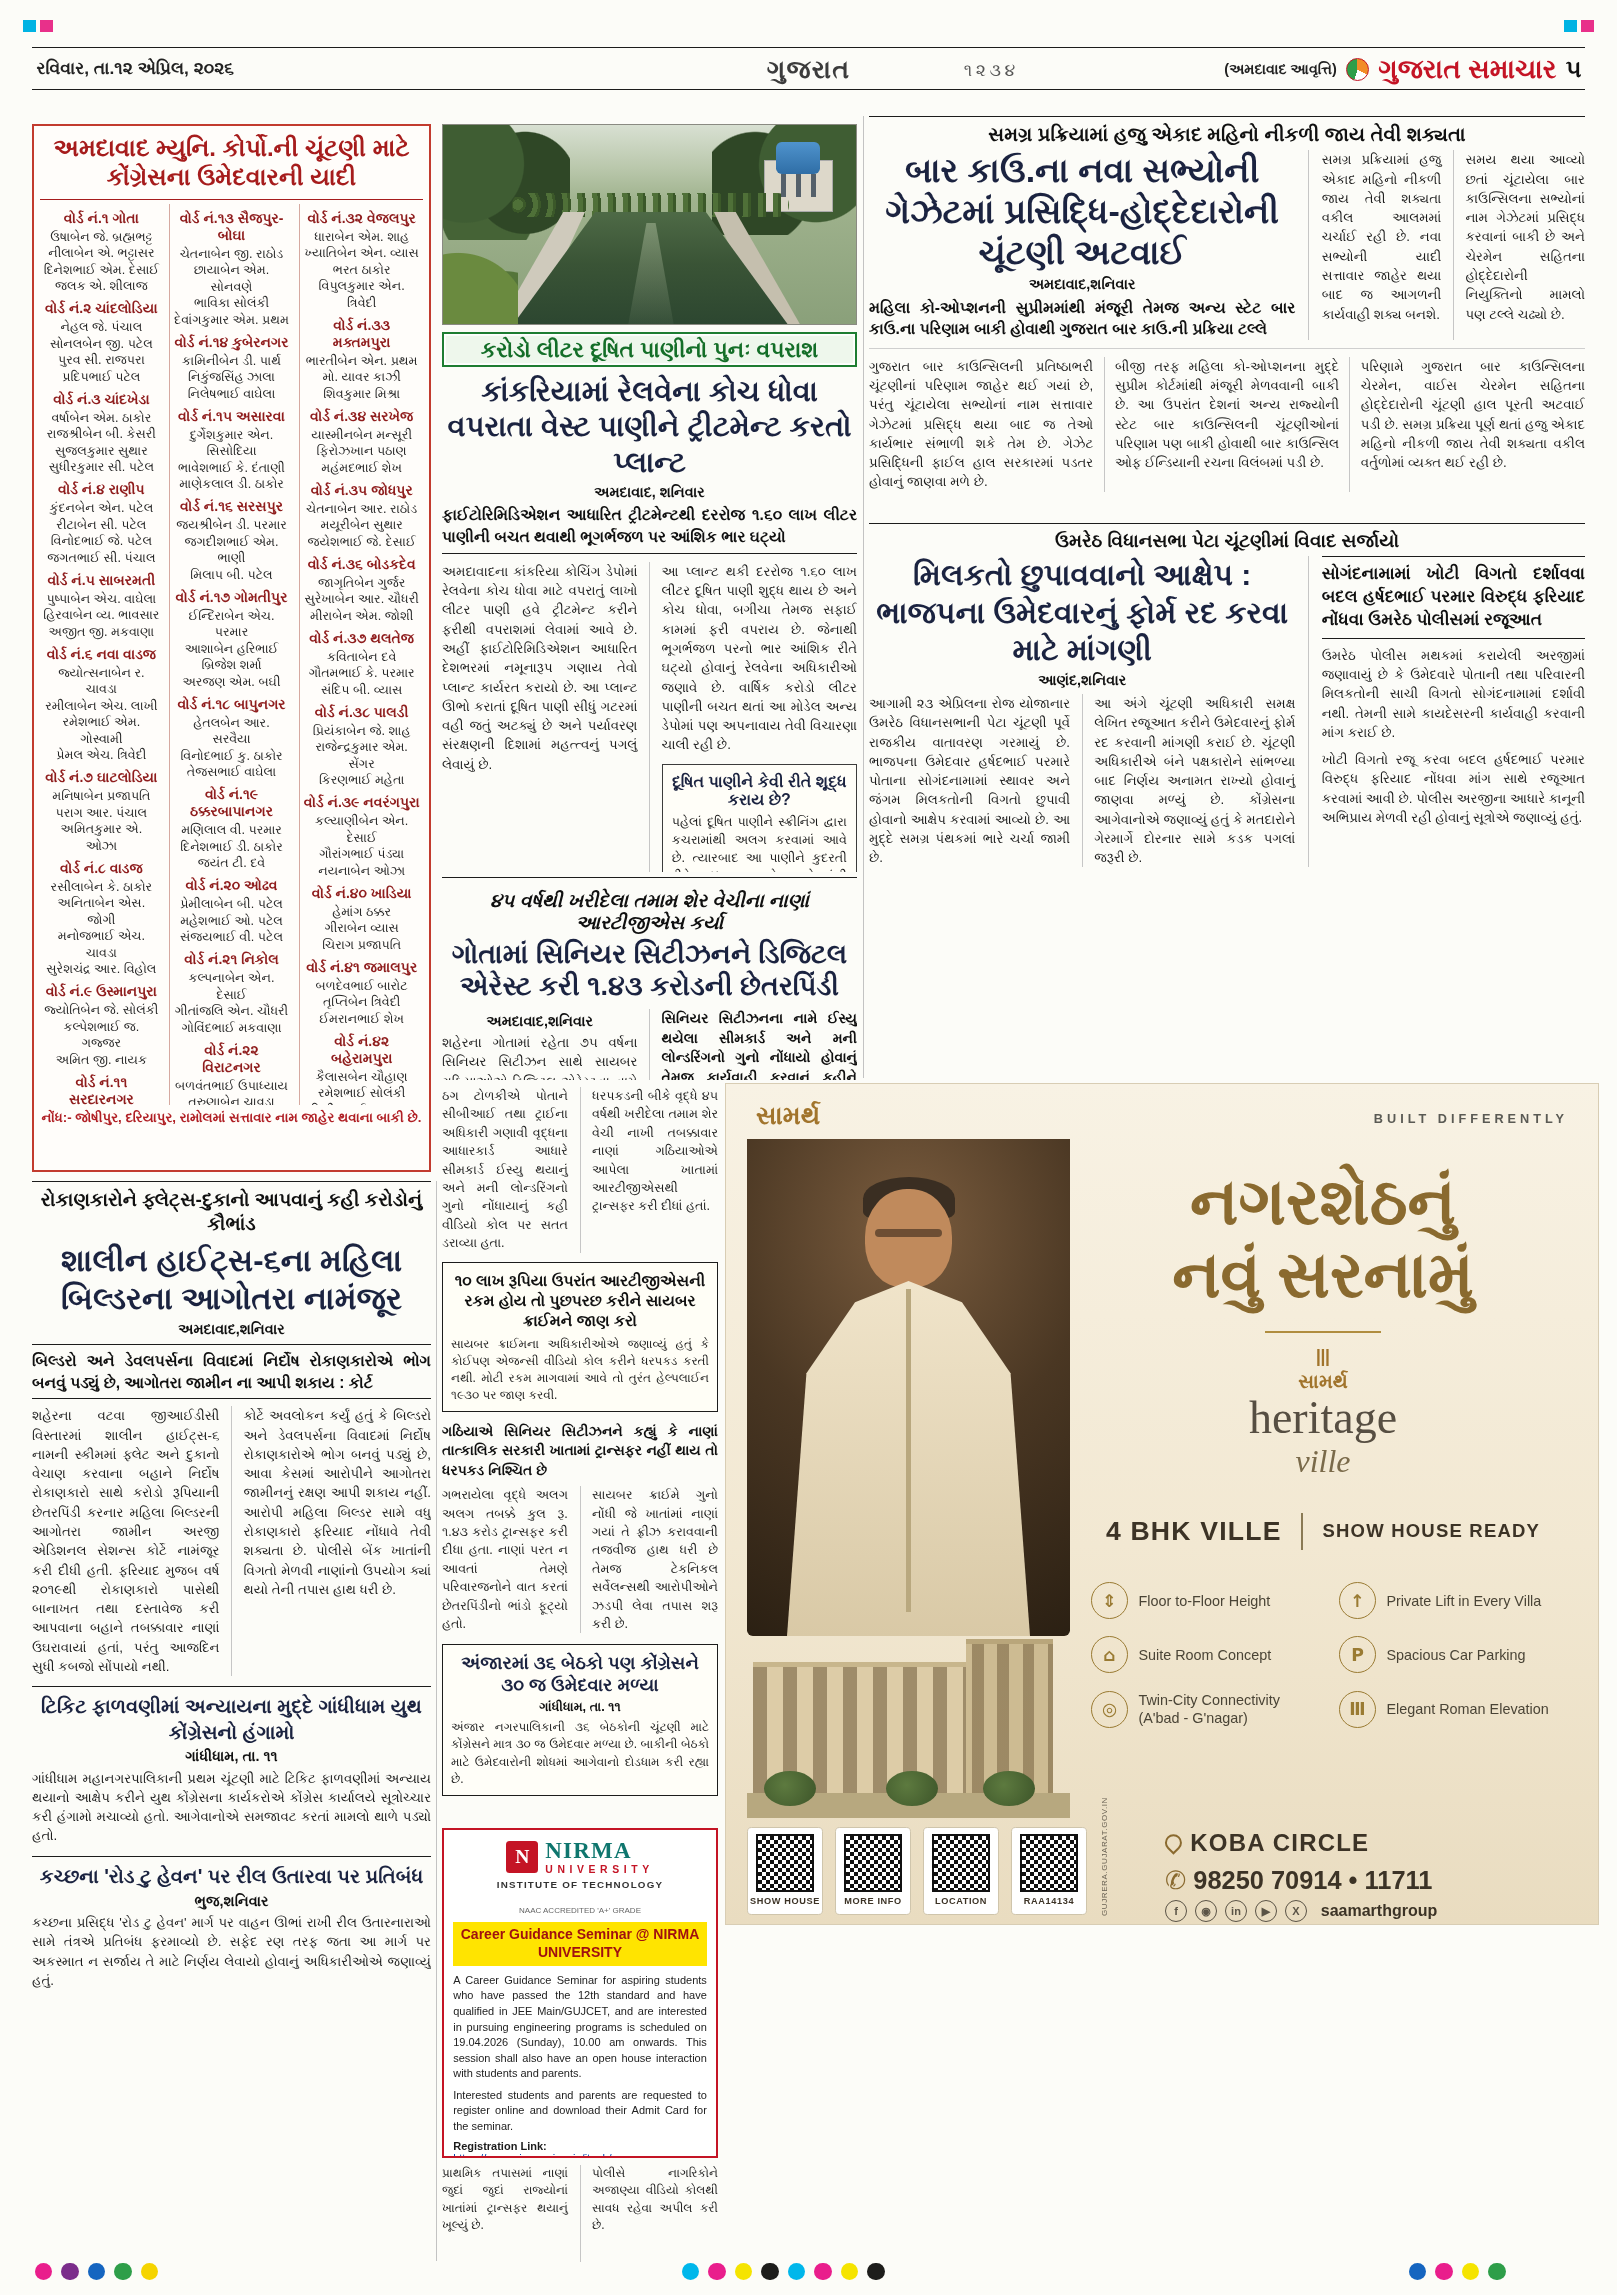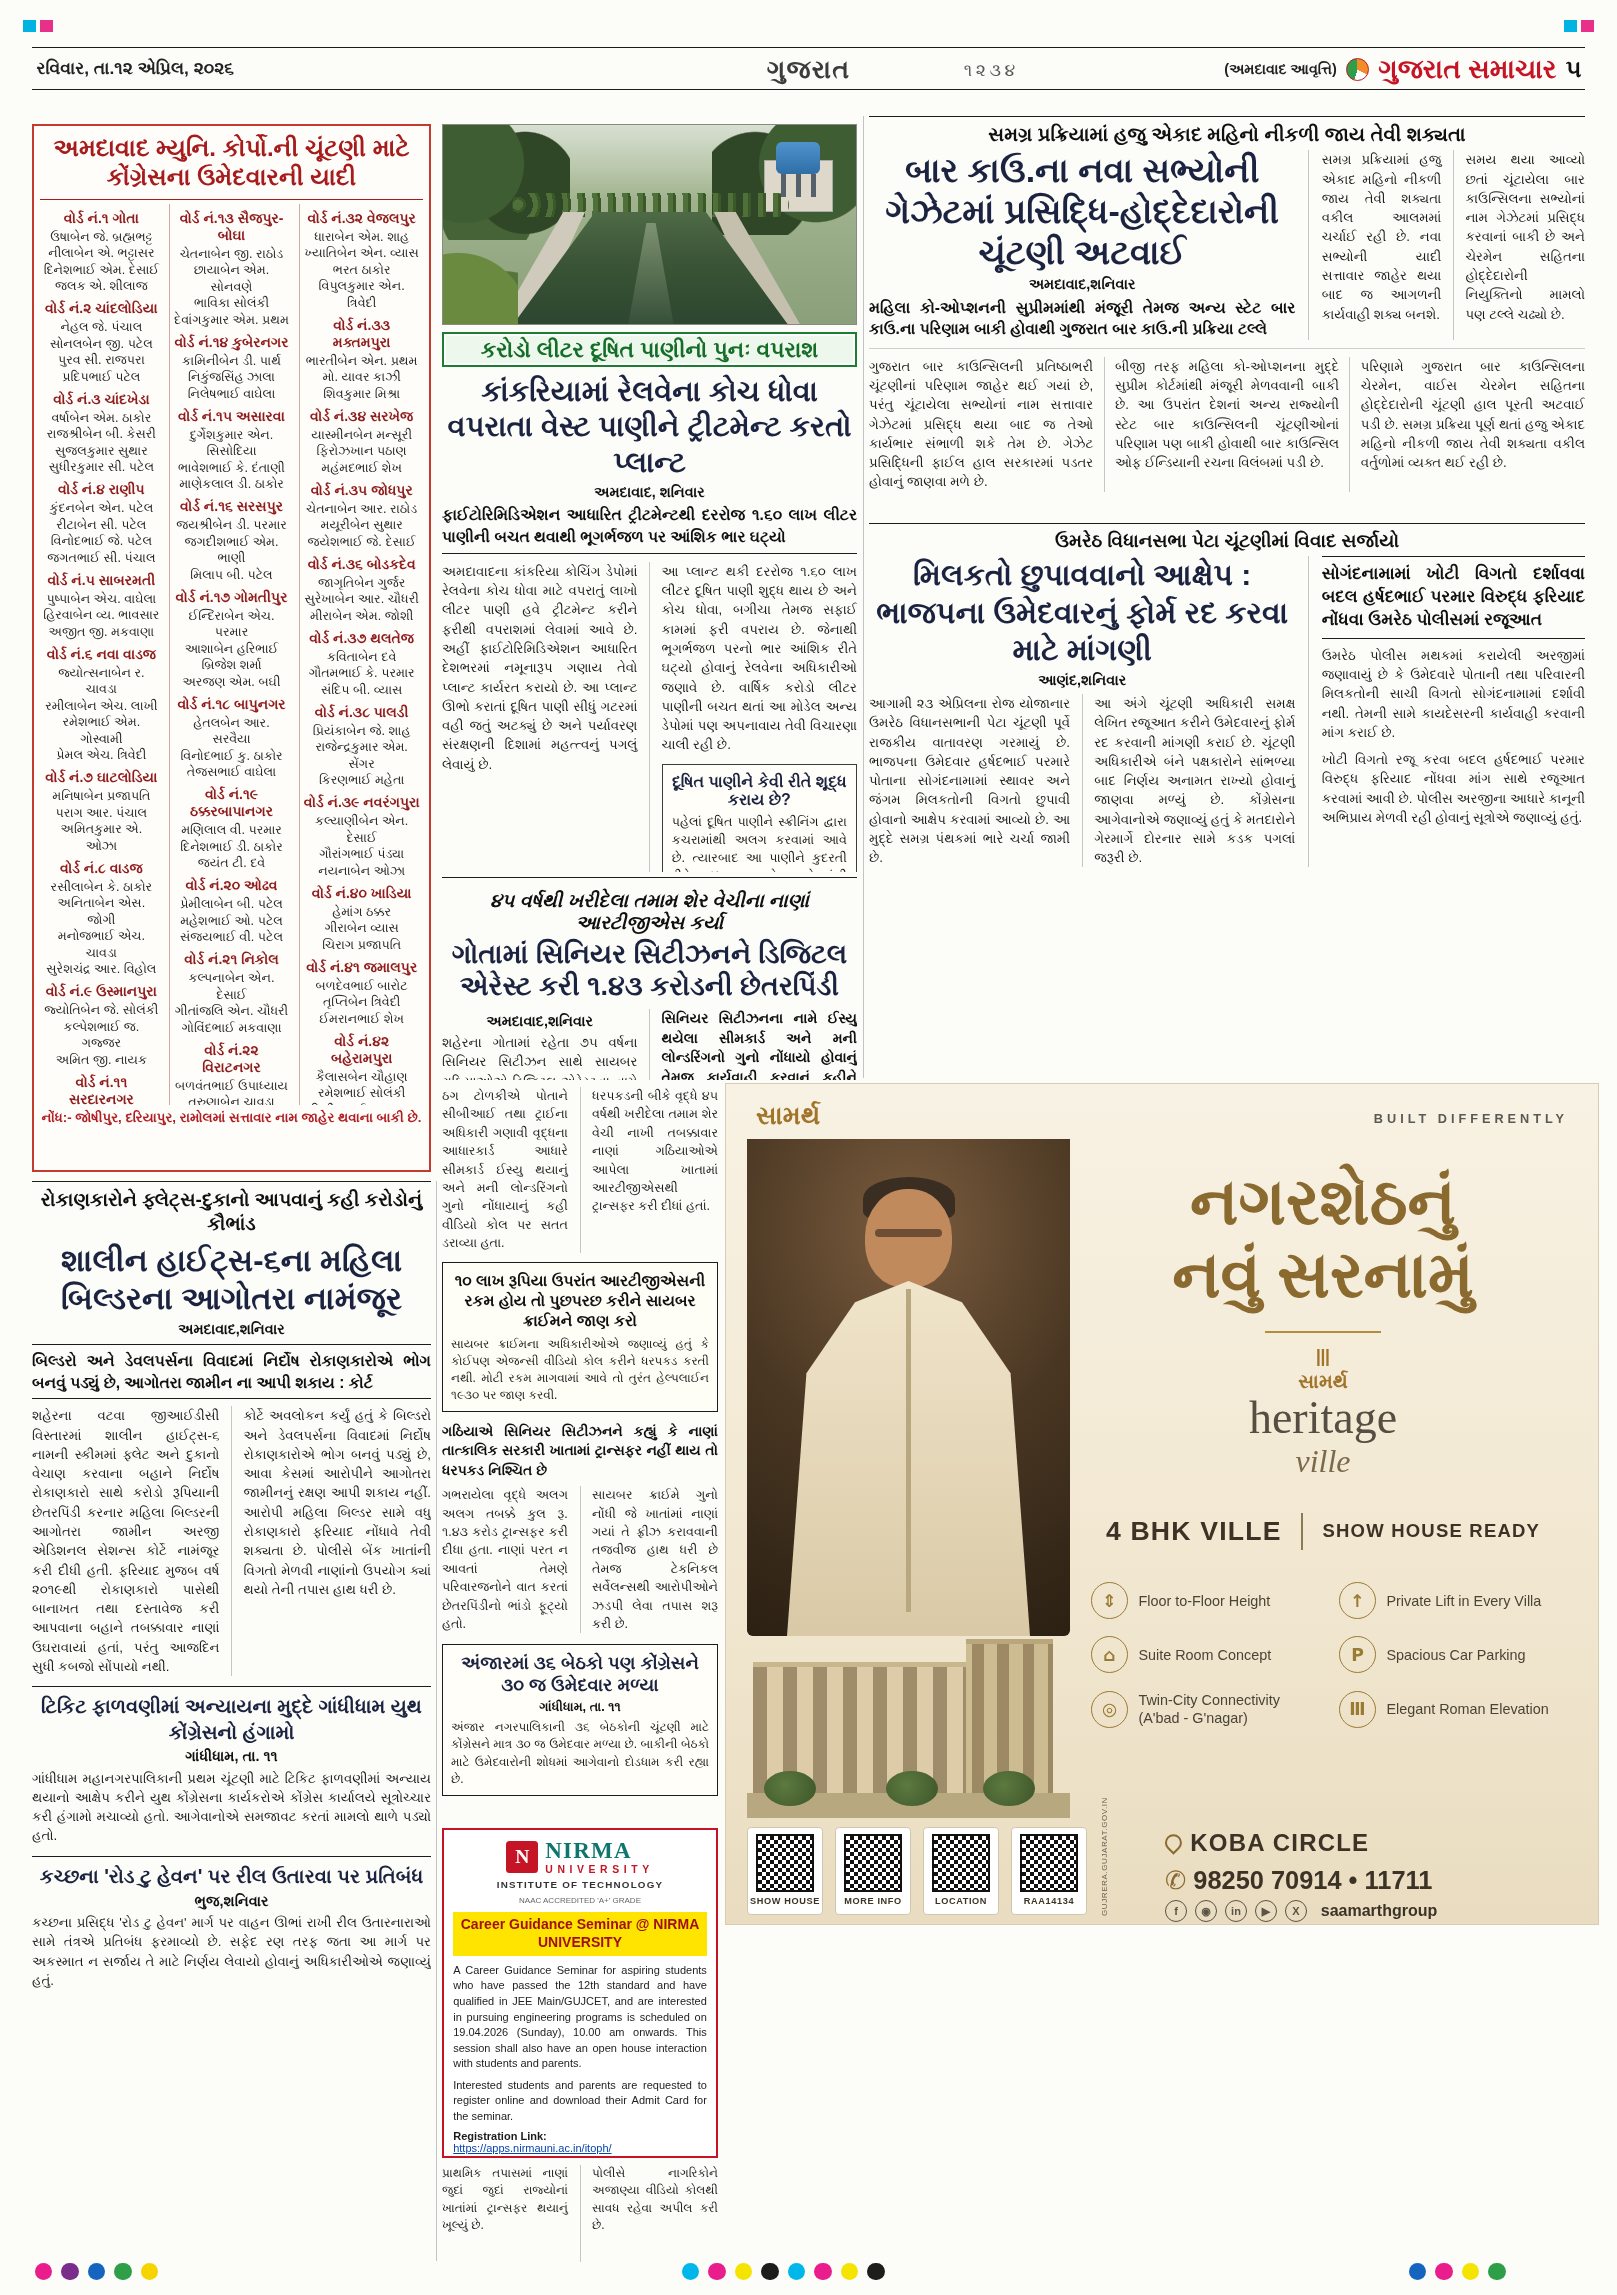--- a/index.html
+++ b/index.html
@@ -111,21 +111,21 @@
   
   .nirma { position:absolute; left:442px; top:1828px; width:276px; height:330px;
            border:2.3px solid #c41425; background:#ffffff; padding:8px 9.2px; overflow:hidden; }
   .nirma-logo { display:flex; align-items:center; justify-content:center; gap:7px; }
   .nirma-emb { width:32px; height:32px; background:#c41425; color:#fff; font-weight:bold; font-size:19.6px;
                display:flex; align-items:center; justify-content:center; border-radius:3.5px; font-family:"Liberation Serif",serif; }
   .nirma-name { text-align:left; }
   .nirma-n1 { color:#0f766e; font-size:23px; font-weight:bold; letter-spacing:1.2px; font-family:"Liberation Serif",serif; }
   .nirma-n2 { color:#c41425; font-size:10.4px; letter-spacing:4.6px; font-weight:bold; }
   .nirma-inst { text-align:center; font-size:9.8px; letter-spacing:1.2px; color:#333; margin-top:3.5px; font-weight:bold; }
-  .nirma-naac { text-align:center; font-size:8px; color:#666; margin-top:6px; }
+  .nirma-naac { text-align:center; font-size:8px; color:#666; margin-top:16px; }
   .nirma-title { background:#ffe400; color:#a01010; font-weight:bold; font-size:14px; text-align:center;
                  padding:4.6px 3.5px; margin:7px 0; line-height:1.25; }
   .nirma-body { font-size:11px; line-height:1.42; text-align:justify; color:#222; }
   .nirma-body + .nirma-body { margin-top:5.8px; }
   .nirma-reg { font-size:11px; font-weight:bold; margin-top:5.8px; }
   .n-link { color:#0645ad; text-decoration:underline; font-size:11px; word-break:break-all; }
   .nirma-meta { font-size:11px; margin-top:4.6px; line-height:1.45; }
   .nirma-meta b { display:inline-block; width:46px; }
 
   .tail { position:absolute; left:442px; top:2165px; width:276px; height:97px; overflow:hidden; }

